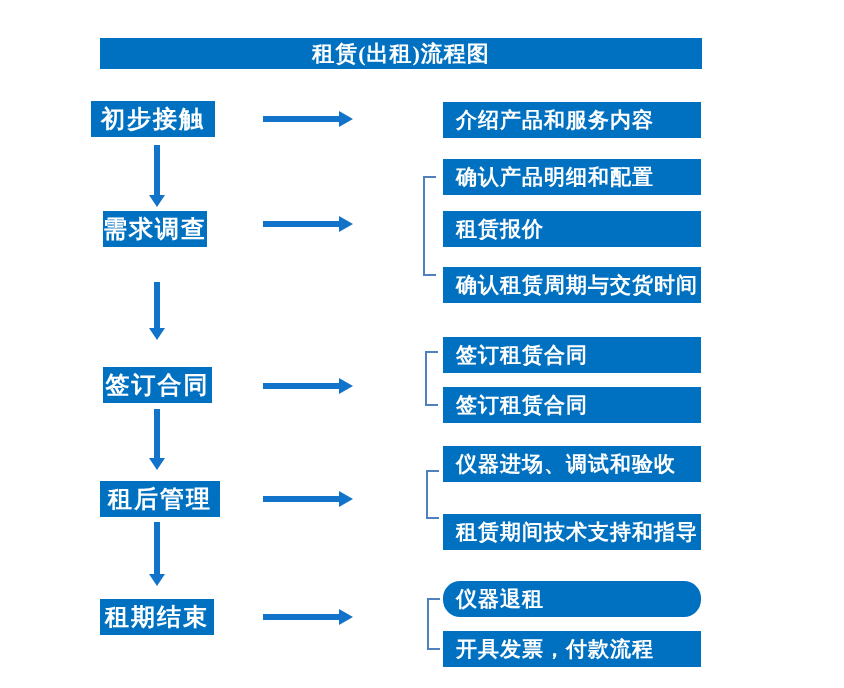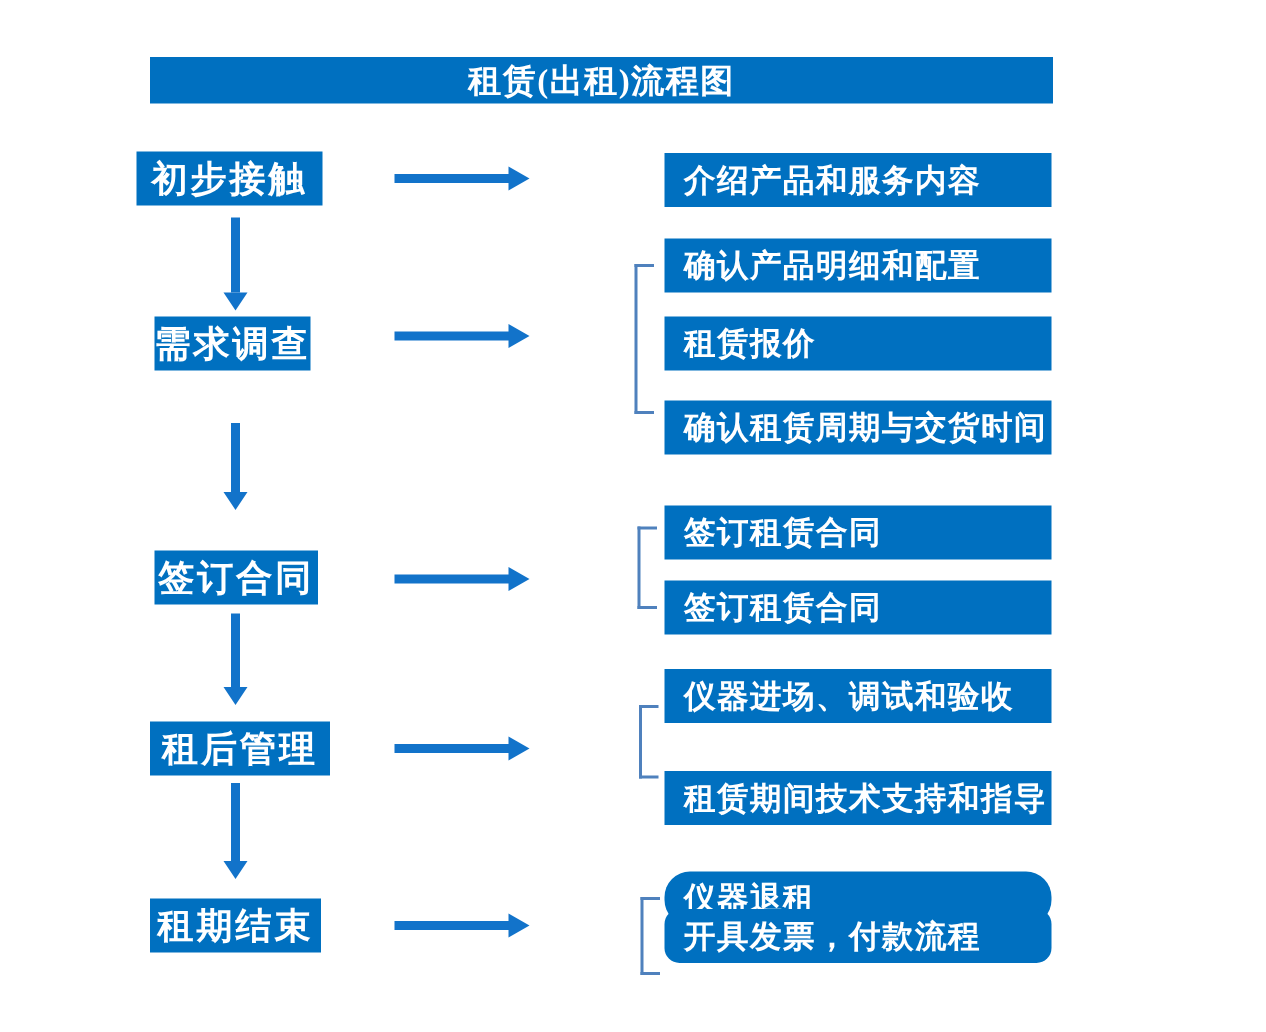--- a/index.html
+++ b/index.html
@@ -188,17 +188,17 @@
   <div class="out-box" style="top:422px;">
       <span>仪器进场、调试和验收</span>
     </div>
   <div class="out-box" style="top:490px;">
       <span>租赁期间技术支持和指导</span>
     </div>
 
   <div class="out-box" style="top:557px;border-radius:17px;">
       <span>仪器退租</span>
     </div>
-  <div class="out-box" style="top:582px;border-radius:10px;">
+  <div class="out-box" style="top:607px;">
       <span>开具发票，付款流程</span>
     </div>
 
 </div>
 
 </body></html>

